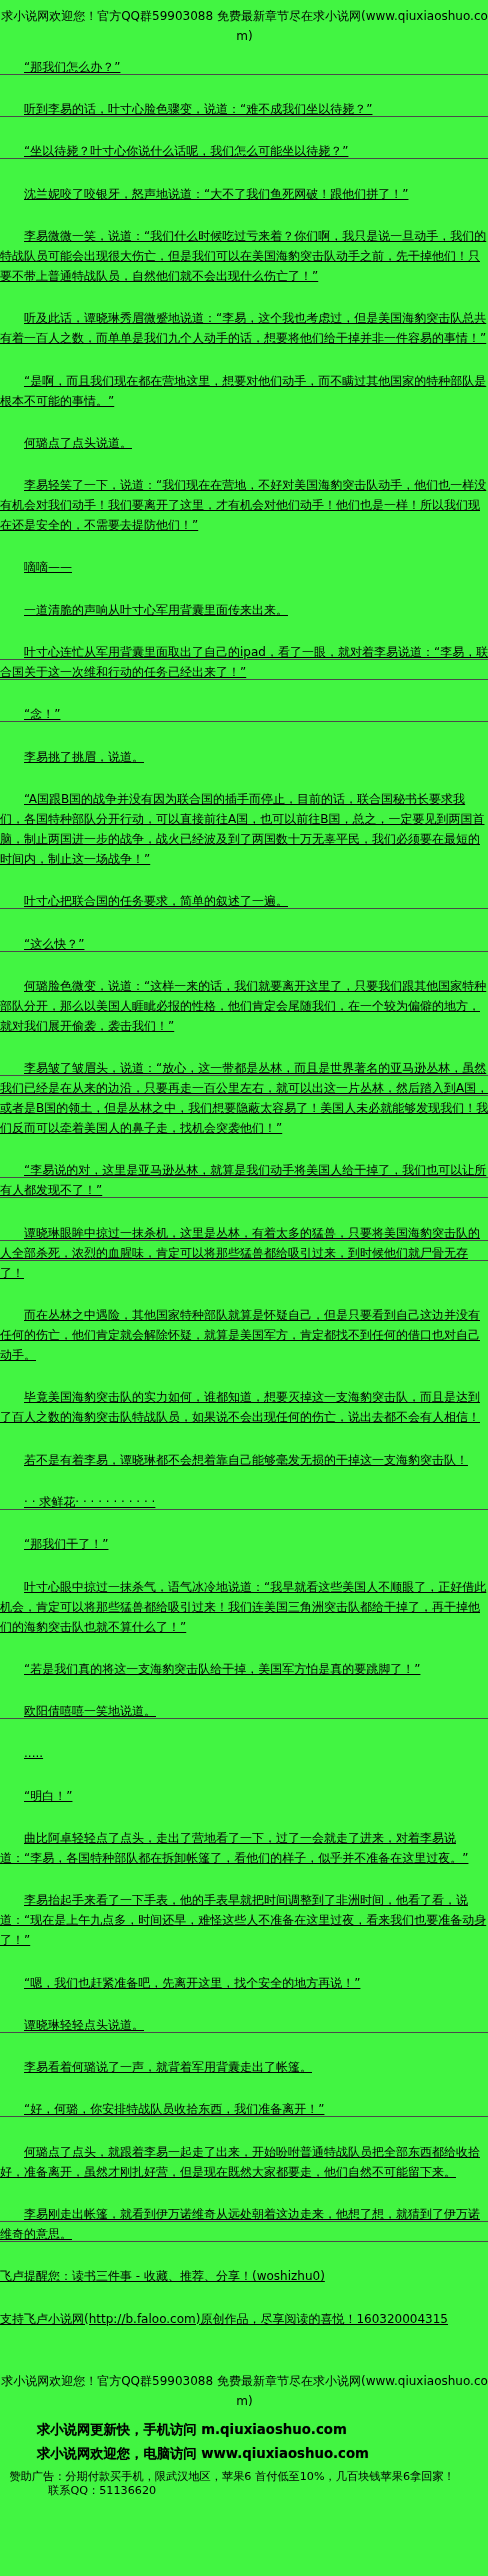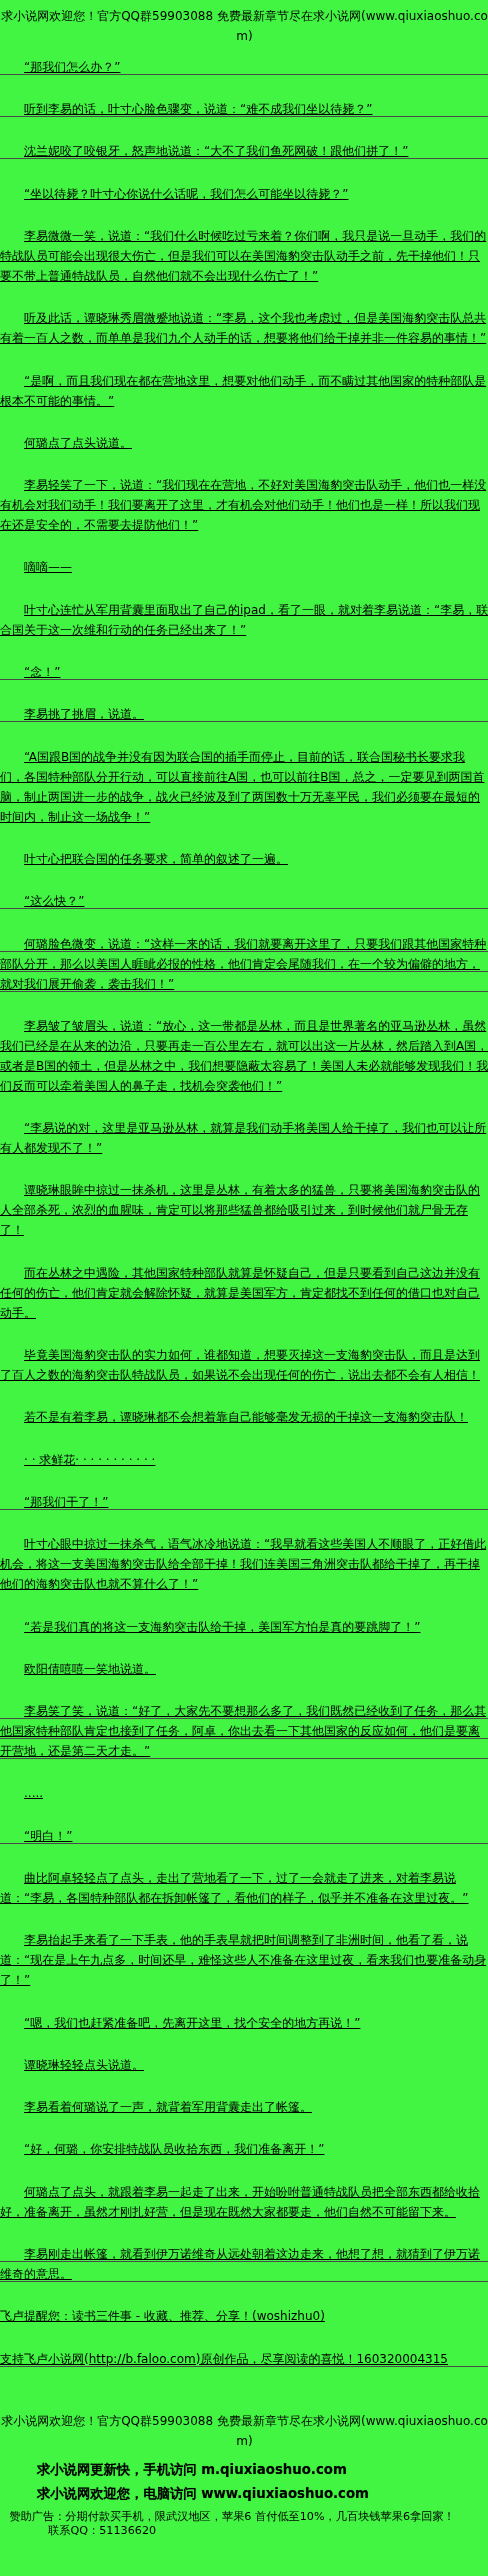--- a/index.html
+++ b/index.html
@@ -47,47 +47,47 @@
 </head>
 <body>
 
 <div class="page">
 
   <p class="plain-line header-line">求小说网欢迎您！官方QQ群59903088 免费最新章节尽在求小说网(www.qiuxiaoshuo.com)</p>
 
   <div>
       <p class="para indent">“那我们怎么办？”</p>
       <p class="para indent">听到李易的话，叶寸心脸色骤变，说道：“难不成我们坐以待毙？”</p>
+      <p class="para indent">“坐以待毙？叶寸心你说什么话呢，我们怎么可能坐以待毙？”</p>
       <p class="para indent">沈兰妮咬了咬银牙，怒声地说道：“大不了我们鱼死网破！跟他们拼了！”</p>
-      <p class="para indent">“坐以待毙？叶寸心你说什么话呢，我们怎么可能坐以待毙？”</p>
       <p class="para indent">李易微微一笑，说道：“我们什么时候吃过亏来着？你们啊，我只是说一旦动手，我们的特战队员可能会出现很大伤亡，但是我们可以在美国海豹突击队动手之前，先干掉他们！只要不带上普通特战队员，自然他们就不会出现什么伤亡了！”</p>
       <p class="para indent">听及此话，谭晓琳秀眉微蹙地说道：“李易，这个我也考虑过，但是美国海豹突击队总共有着一百人之数，而单单是我们九个人动手的话，想要将他们给干掉并非一件容易的事情！”</p>
       <p class="para indent">“是啊，而且我们现在都在营地这里，想要对他们动手，而不瞒过其他国家的特种部队是根本不可能的事情。”</p>
       <p class="para indent">何璐点了点头说道。</p>
       <p class="para indent">李易轻笑了一下，说道：“我们现在在营地，不好对美国海豹突击队动手，他们也一样没有机会对我们动手！我们要离开了这里，才有机会对他们动手！他们也是一样！所以我们现在还是安全的，不需要去提防他们！”</p>
       <p class="para indent">嘀嘀——</p>
+      <p class="para indent">一道清脆的声响从叶寸心军用背囊里面传来出来。</p>
       <p class="para indent">叶寸心连忙从军用背囊里面取出了自己的ipad，看了一眼，就对着李易说道：“李易，联合国关于这一次维和行动的任务已经出来了！”</p>
       <p class="para indent">“念！”</p>
       <p class="para indent">李易挑了挑眉，说道。</p>
       <p class="para indent">“A国跟B国的战争并没有因为联合国的插手而停止，目前的话，联合国秘书长要求我们，各国特种部队分开行动，可以直接前往A国，也可以前往B国，总之，一定要见到两国首脑，制止两国进一步的战争，战火已经波及到了两国数十万无辜平民，我们必须要在最短的时间内，制止这一场战争！”</p>
       <p class="para indent">叶寸心把联合国的任务要求，简单的叙述了一遍。</p>
       <p class="para indent">“这么快？”</p>
       <p class="para indent">何璐脸色微变，说道：“这样一来的话，我们就要离开这里了，只要我们跟其他国家特种部队分开，那么以美国人睚眦必报的性格，他们肯定会尾随我们，在一个较为偏僻的地方，就对我们展开偷袭，袭击我们！”</p>
       <p class="para indent">李易皱了皱眉头，说道：“放心，这一带都是丛林，而且是世界著名的亚马逊丛林，虽然我们已经是在从来的边沿，只要再走一百公里左右，就可以出这一片丛林，然后踏入到A国，或者是B国的领土，但是丛林之中，我们想要隐蔽太容易了！美国人未必就能够发现我们！我们反而可以牵着美国人的鼻子走，找机会突袭他们！”</p>
       <p class="para indent">“李易说的对，这里是亚马逊丛林，就算是我们动手将美国人给干掉了，我们也可以让所有人都发现不了！”</p>
       <p class="para indent">谭晓琳眼眸中掠过一抹杀机，这里是丛林，有着太多的猛兽，只要将美国海豹突击队的人全部杀死，浓烈的血腥味，肯定可以将那些猛兽都给吸引过来，到时候他们就尸骨无存了！</p>
       <p class="para indent">而在丛林之中遇险，其他国家特种部队就算是怀疑自己，但是只要看到自己这边并没有任何的伤亡，他们肯定就会解除怀疑，就算是美国军方，肯定都找不到任何的借口也对自己动手。</p>
       <p class="para indent">毕竟美国海豹突击队的实力如何，谁都知道，想要灭掉这一支海豹突击队，而且是达到了百人之数的海豹突击队特战队员，如果说不会出现任何的伤亡，说出去都不会有人相信！</p>
       <p class="para indent">若不是有着李易，谭晓琳都不会想着靠自己能够毫发无损的干掉这一支海豹突击队！</p>
       <p class="para indent">· ·  求鲜花· · ·  · · · · · · · ·</p>
       <p class="para indent">“那我们干了！”</p>
-      <p class="para indent">叶寸心眼中掠过一抹杀气，语气冰冷地说道：“我早就看这些美国人不顺眼了，正好借此机会，将这一支美国海豹突击队给全部干掉！我们连美国三角洲突击队都给干掉了，再干掉他们的海豹突击队也就不算什么了！”</p>
+      <p class="para indent">叶寸心眼中掠过一抹杀气，语气冰冷地说道：“我早就看这些美国人不顺眼了，正好借此机会，肯定可以将那些猛兽都给吸引过来！我们连美国三角洲突击队都给干掉了，再干掉他们的海豹突击队也就不算什么了！”</p>
       <p class="para indent">“若是我们真的将这一支海豹突击队给干掉，美国军方怕是真的要跳脚了！”</p>
       <p class="para indent">欧阳倩嘻嘻一笑地说道。</p>
-      <p class="para indent">李易笑了笑，说道：“好了，大家先不要想那么多了，我们既然已经收到了任务，那么其他国家特种部队肯定也接到了任务，阿卓，你出去看一下其他国家的反应如何，他们是要离开营地，还是第二天才走。”</p>
       <p class="para indent">.....</p>
       <p class="para indent">“明白！”</p>
       <p class="para indent">曲比阿卓轻轻点了点头，走出了营地看了一下，过了一会就走了进来，对着李易说道：“李易，各国特种部队都在拆卸帐篷了，看他们的样子，似乎并不准备在这里过夜。”</p>
       <p class="para indent">李易抬起手来看了一下手表，他的手表早就把时间调整到了非洲时间，他看了看，说道：“现在是上午九点多，时间还早，难怪这些人不准备在这里过夜，看来我们也要准备动身了！”</p>
       <p class="para indent">“嗯，我们也赶紧准备吧，先离开这里，找个安全的地方再说！”</p>
       <p class="para indent">谭晓琳轻轻点头说道。</p>
       <p class="para indent">李易看着何璐说了一声，就背着军用背囊走出了帐篷。</p>
       <p class="para indent">“好，何璐，你安排特战队员收拾东西，我们准备离开！”</p>
       <p class="para indent">何璐点了点头，就跟着李易一起走了出来，开始吩咐普通特战队员把全部东西都给收拾好，准备离开，虽然才刚扎好营，但是现在既然大家都要走，他们自然不可能留下来。</p>
       <p class="para indent">李易刚走出帐篷，就看到伊万诺维奇从远处朝着这边走来，他想了想，就猜到了伊万诺维奇的意思。</p>

